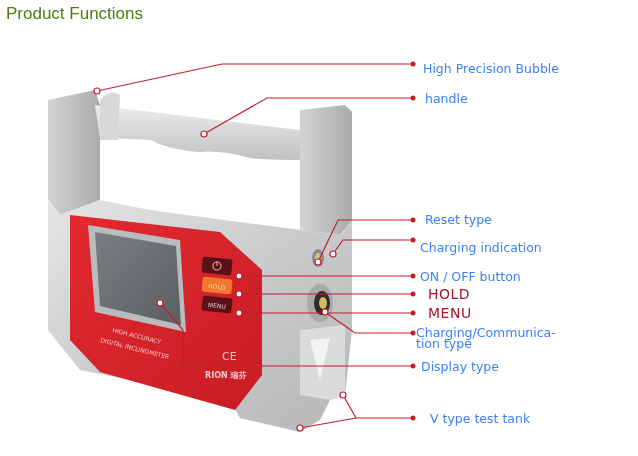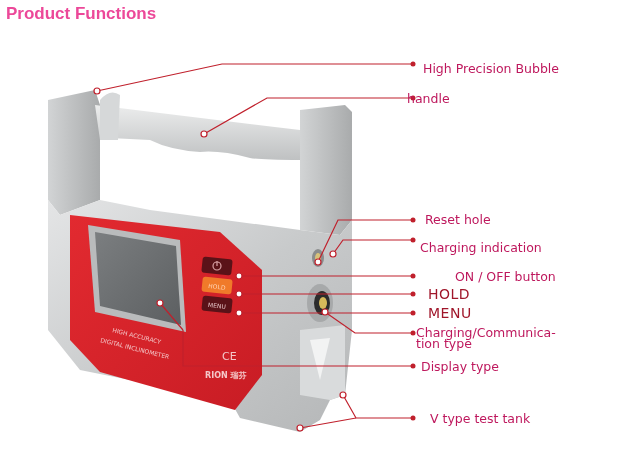--- a/index.html
+++ b/index.html
@@ -1,19 +1,19 @@
 <!DOCTYPE html>
 <html><head>
   <meta charset="utf-8">
   <style>
     html, body { margin:0; padding:0; background:#ffffff; }
     body { width:638px; height:456px; position:relative; overflow:hidden; font-family:"DejaVu Sans", sans-serif; }
-    .title { position:absolute; left:6px; top:4px; font-family:"Liberation Sans", sans-serif; font-weight:bold; font-size:17px; color:#ec4899; }
+    .title { position:absolute; left:6px; top:4px; font-family:"Liberation Sans", sans-serif; font-weight:normal; font-size:17px; color:#4d7c0f; }
     .art { position:absolute; left:0; top:0; }
-    .label { position:absolute; color:#be185d; font-family:"DejaVu Sans", sans-serif; font-size:12.5px; white-space:nowrap; line-height:14px; }
+    .label { position:absolute; color:#3b82f6; font-family:"DejaVu Sans", sans-serif; font-size:12.5px; white-space:nowrap; line-height:14px; }
     .label.big { font-size:14px; letter-spacing:0.5px; color:#a0162a; font-weight:500; }
     .label.wrap { white-space:normal; width:160px; line-height:11px; font-size:12.5px; }
   </style>
 </head>
 <body>
 
 <div class="title">Product Functions</div>
 
 <svg class="art" width="638" height="456" viewBox="0 0 638 456">
   <defs>
@@ -117,21 +117,21 @@
       <circle cx="239" cy="294" r="3"></circle>
     <circle cx="239" cy="313" r="3"></circle>
       <circle cx="325" cy="312" r="3"></circle>
     <circle cx="160" cy="303" r="3"></circle>
       <circle cx="343" cy="395" r="3"></circle>
     <circle cx="300" cy="428" r="3"></circle>
   </g>
 </svg>
 
 <div class="label" style="left:423px;top:62px;">High Precision Bubble</div>
-<div class="label" style="left:407px;top:92px;">handle</div>
-<div class="label" style="left:425px;top:213px;">Reset hole</div>
+<div class="label" style="left:425px;top:92px;">handle</div>
+<div class="label" style="left:425px;top:213px;">Reset type</div>
 <div class="label" style="left:420px;top:241px;">Charging indication</div>
-<div class="label" style="left:420px;top:270px;margin-left:35px;">ON / OFF button</div>
+<div class="label" style="left:420px;top:270px;">ON / OFF button</div>
 <div class="label big" style="left:428px;top:287px;">HOLD</div>
 <div class="label big" style="left:428px;top:306px;">MENU</div>
 <div class="label wrap" style="left:416px;top:327px;width:150px;">Charging/Communica-tion type</div>
 <div class="label" style="left:421px;top:360px;">Display type</div>
 <div class="label" style="left:430px;top:412px;">V type test tank</div>
 
 </body></html>

